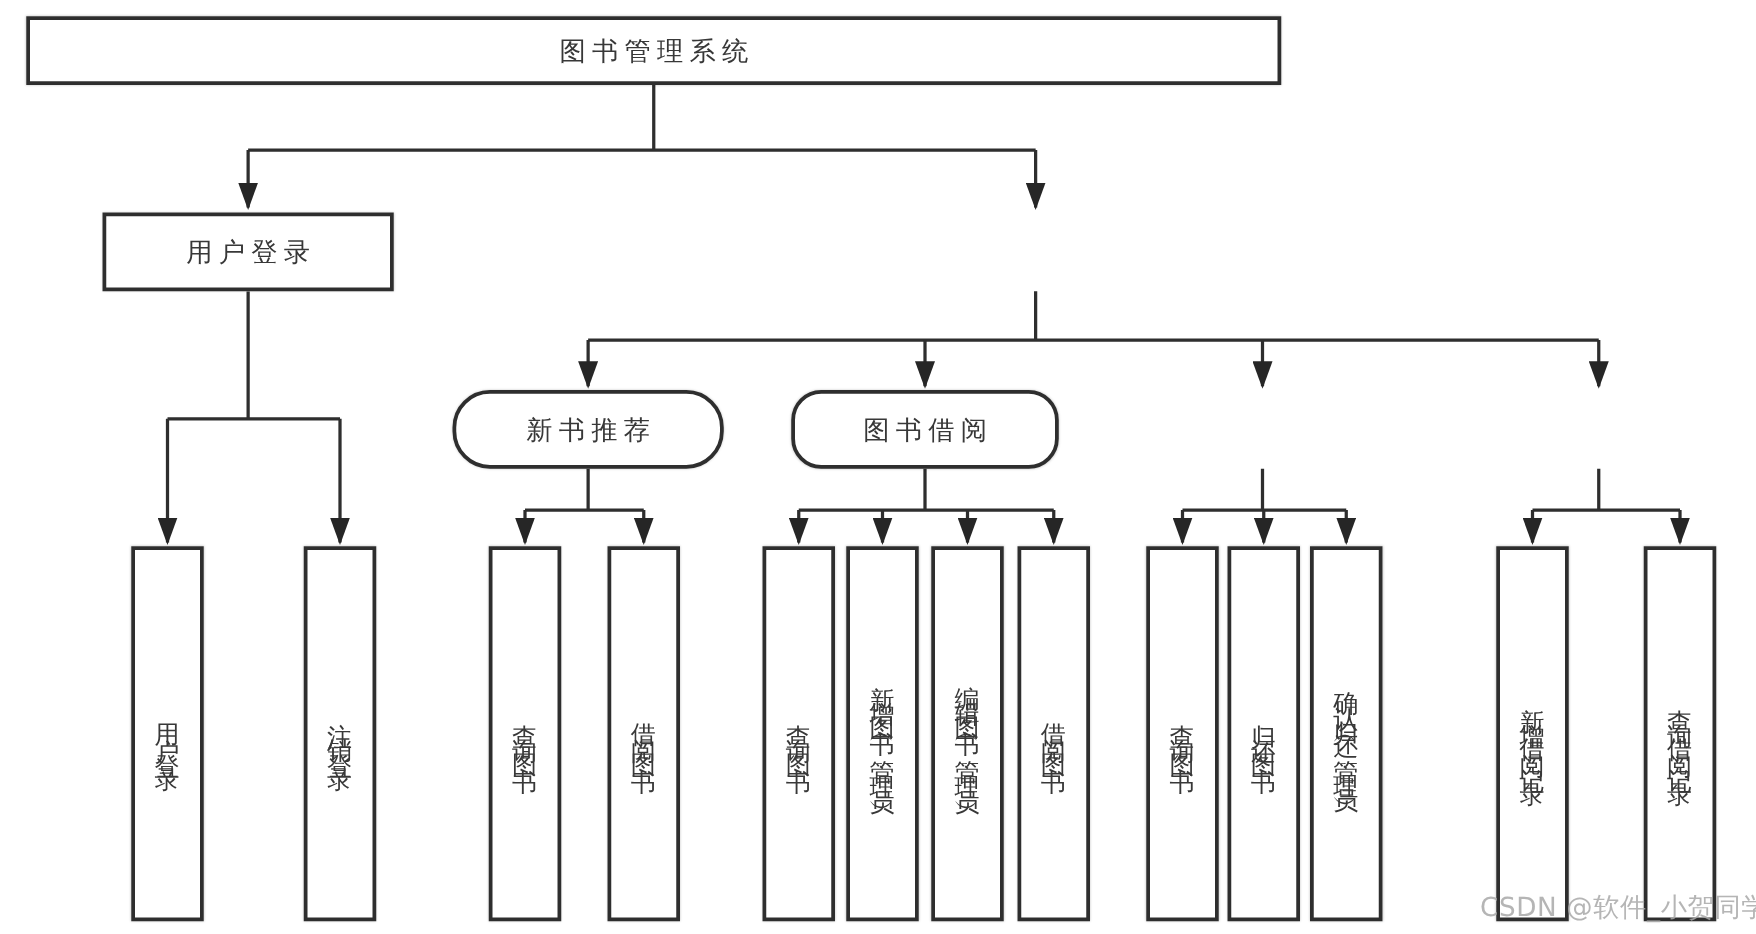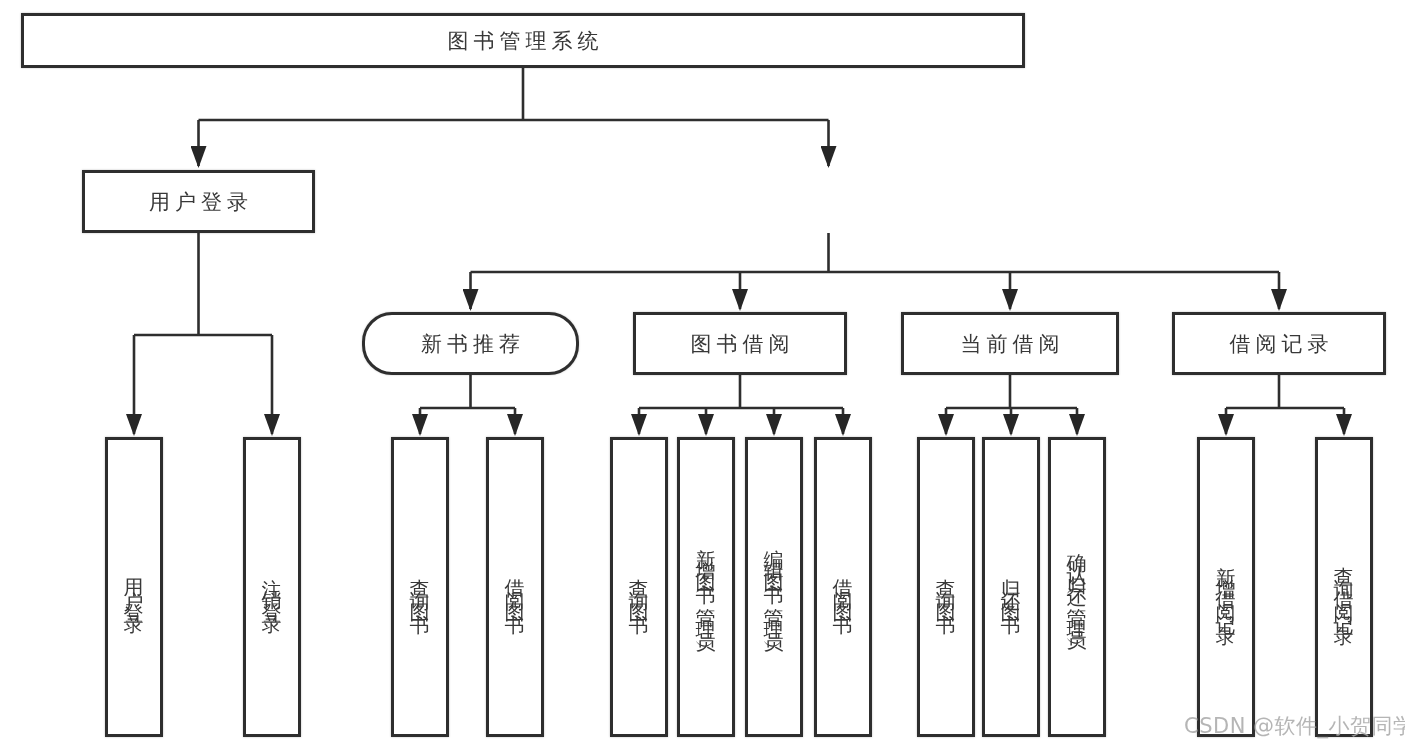--- a/index.html
+++ b/index.html
@@ -96,28 +96,22 @@
     <span class="h-label">图书管理系统</span>
   </div>
 
   <div class="box" style="left:82px; top:170px; width:233px; height:63px;">
     <span class="h-label">用户登录</span>
   </div>
 
   <div class="box" style="left:362px; top:312px; width:217px; height:63px;border-radius:30px;">
     <span class="h-label">新书推荐</span>
   </div>
-  <div class="box" style="left:633px; top:312px; width:214px; height:63px;">
+  <div class="box" style="left:633px; top:312px; width:214px; height:63px;border-radius:24px;">
     <span class="h-label">图书借阅</span>
-  </div>
-  <div class="box" style="left:901px; top:312px; width:218px; height:63px;">
-    <span class="h-label">当前借阅</span>
-  </div>
-  <div class="box" style="left:1172px; top:312px; width:214px; height:63px;">
-    <span class="h-label">借阅记录</span>
   </div>
 
   <div class="box" style="left:105px; top:437px; width:58px; height:300px;">
     <span class="v-label">用户登录</span>
   </div>
   <div class="box" style="left:243px; top:437px; width:58px; height:300px;">
     <span class="v-label">注销登录</span>
   </div>
 
   <div class="box" style="left:391px; top:437px; width:58px; height:300px;">

